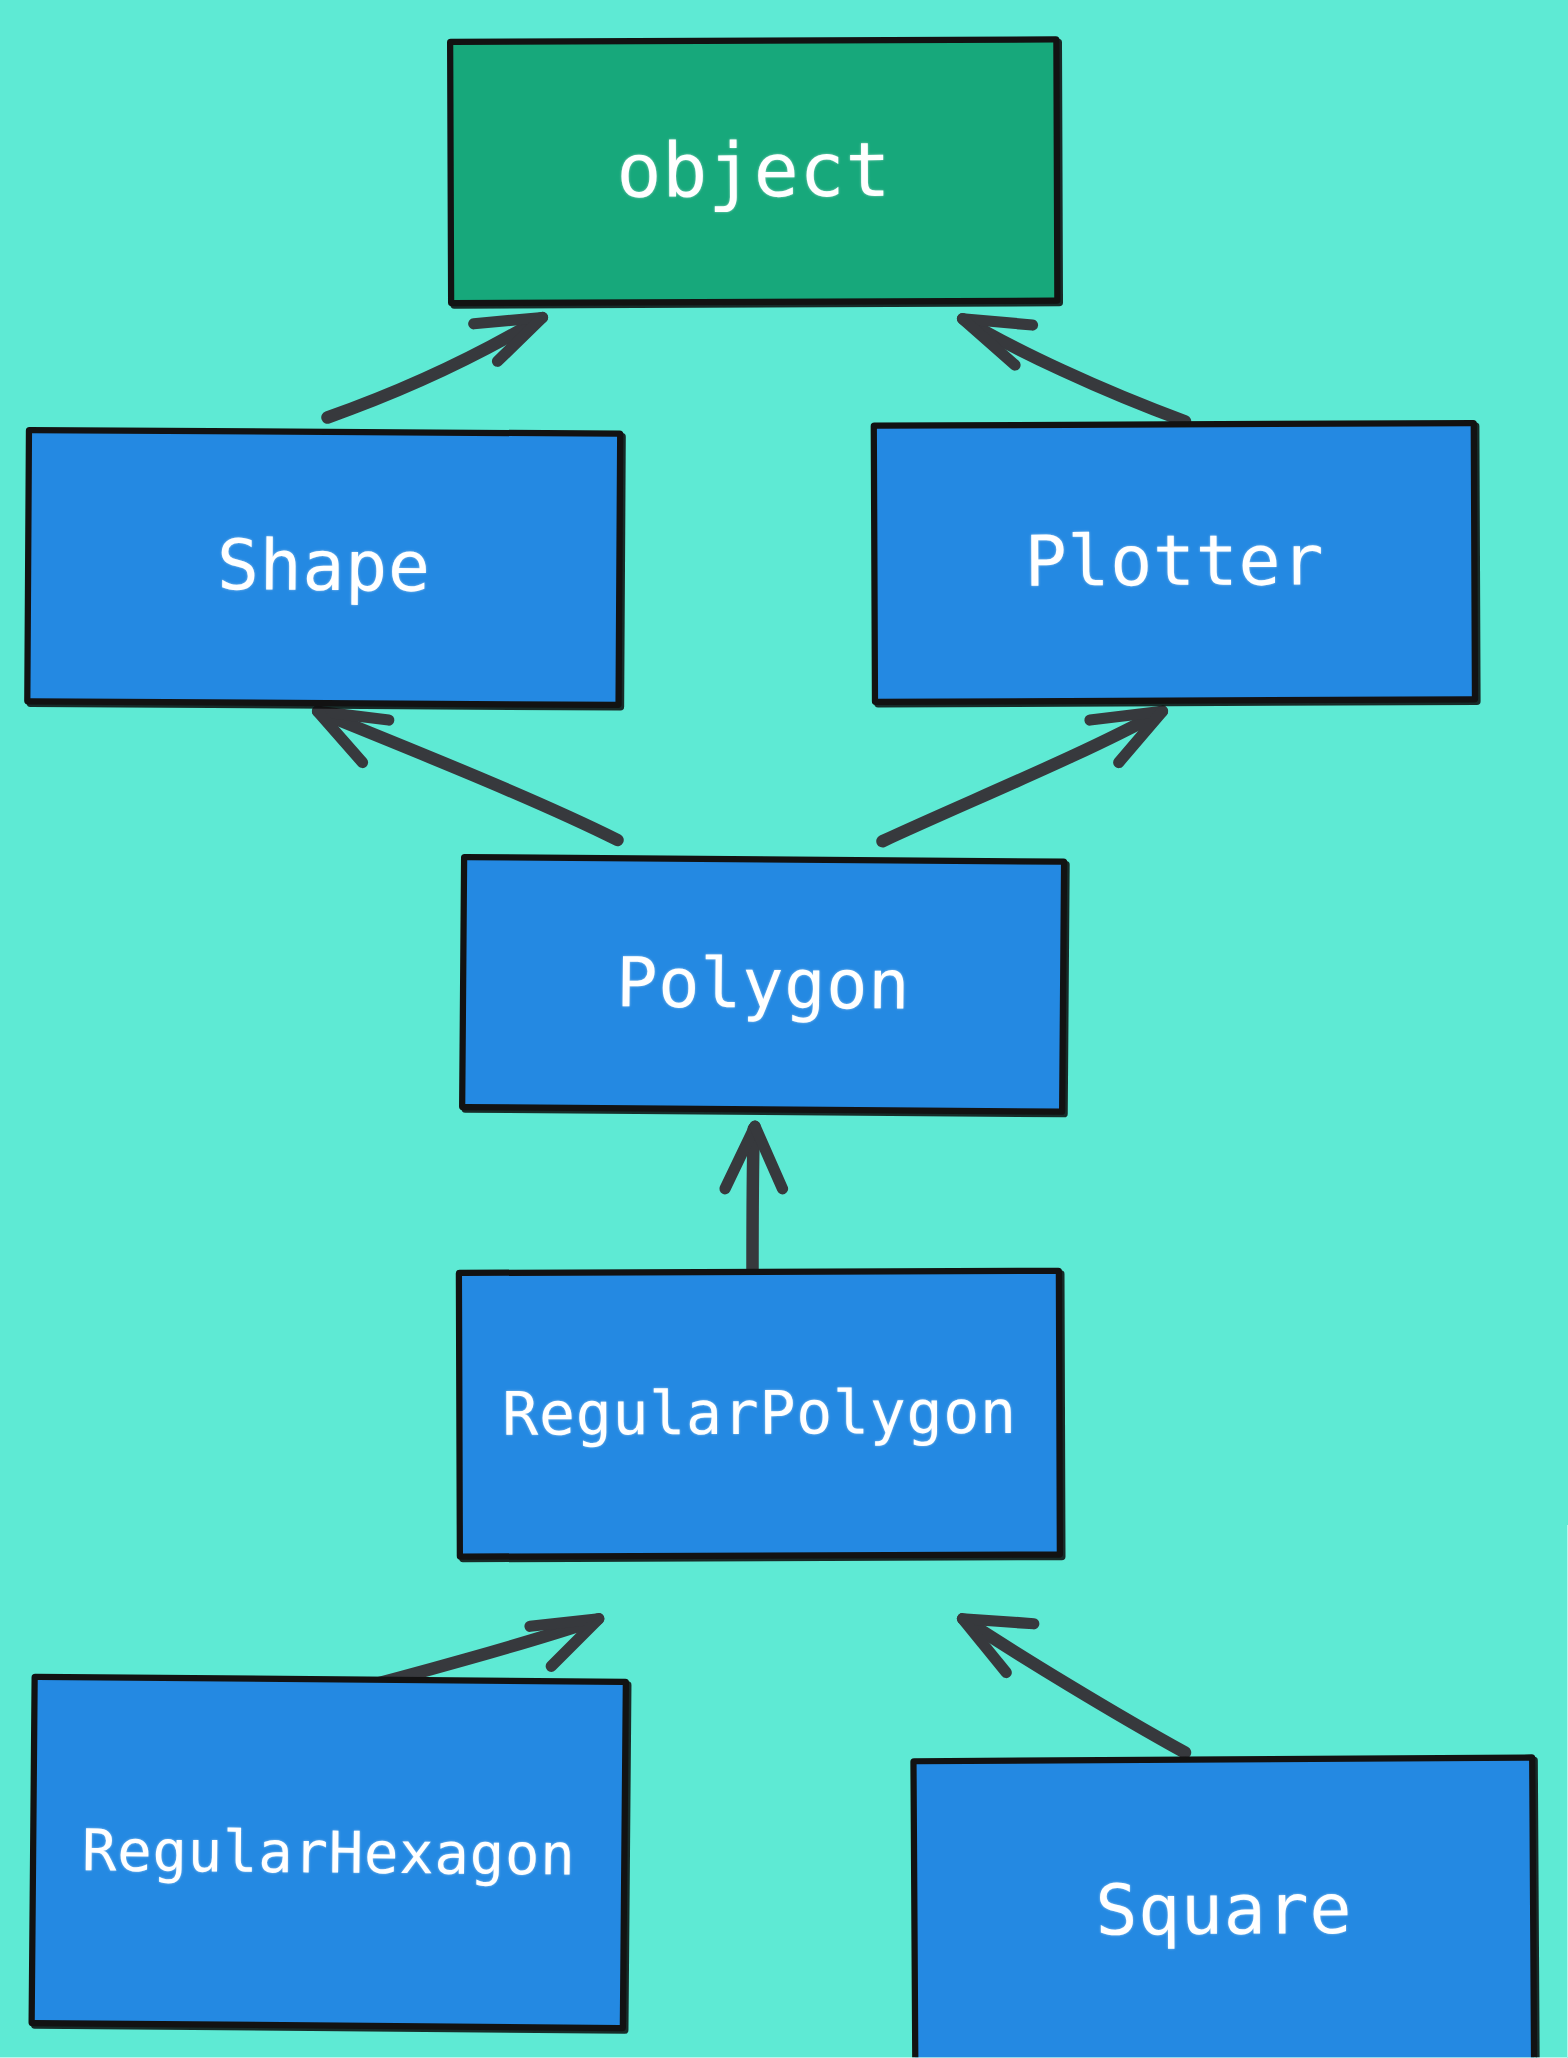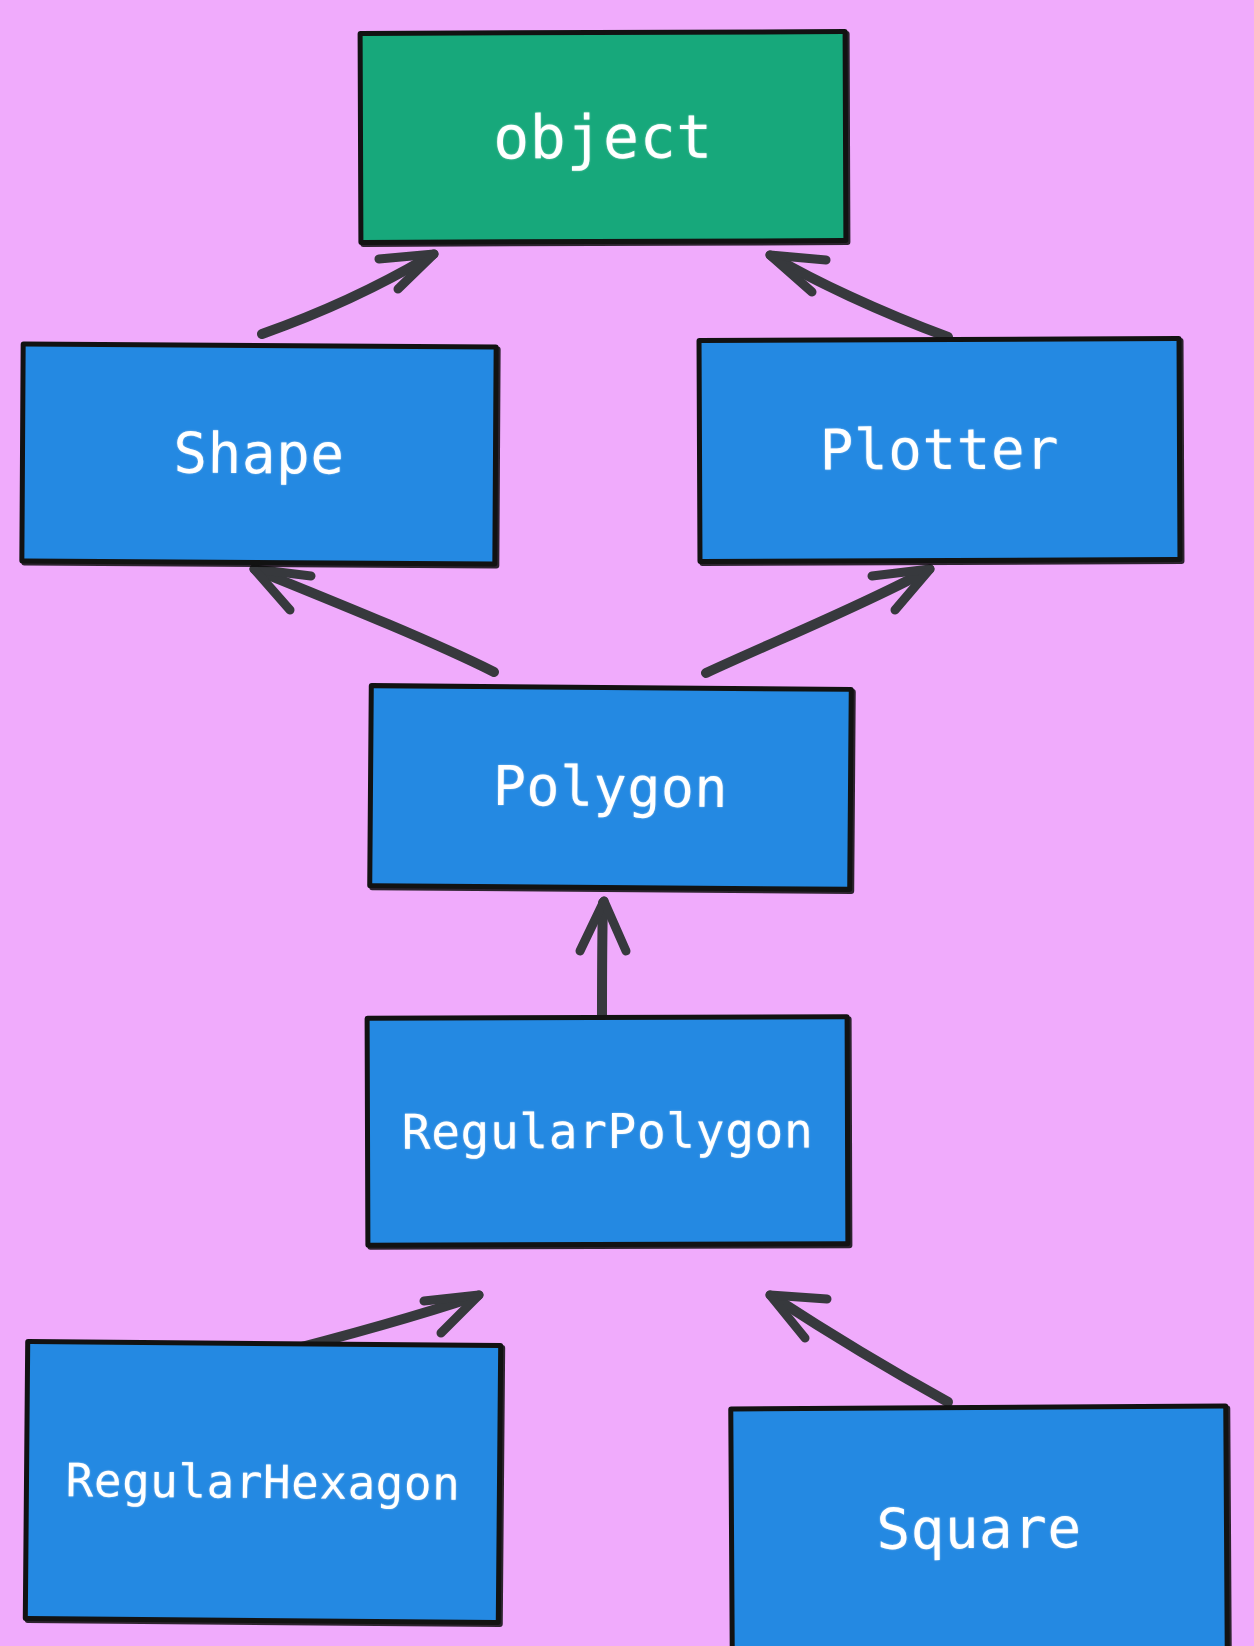--- a/index.html
+++ b/index.html
@@ -4,21 +4,21 @@
 <style>
   html, body {
     margin: 0;
     padding: 0;
     background: #ffffff;
   }
   #canvas {
     position: relative;
     width: 1254px;
     height: 1646px;
-    background: #f0abfc;
+    background: #5eead4;
     overflow: hidden;
     font-family: "DejaVu Sans Mono", "Liberation Mono", monospace;
   }
   .edges-layer {
     position: absolute;
     left: 0;
     top: 0;
     width: 1254px;
     height: 1646px;
     pointer-events: none;

